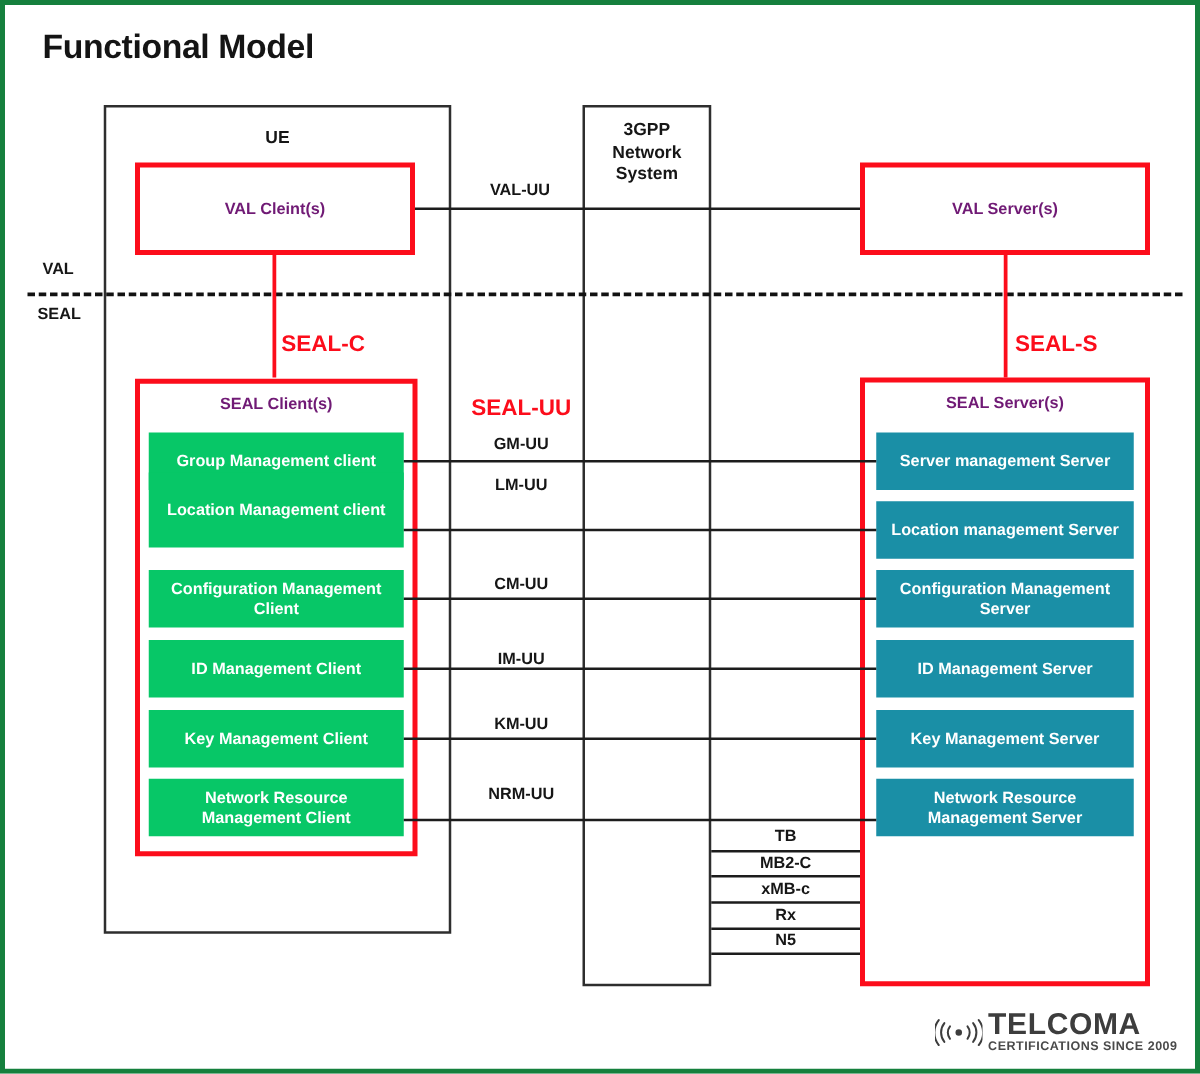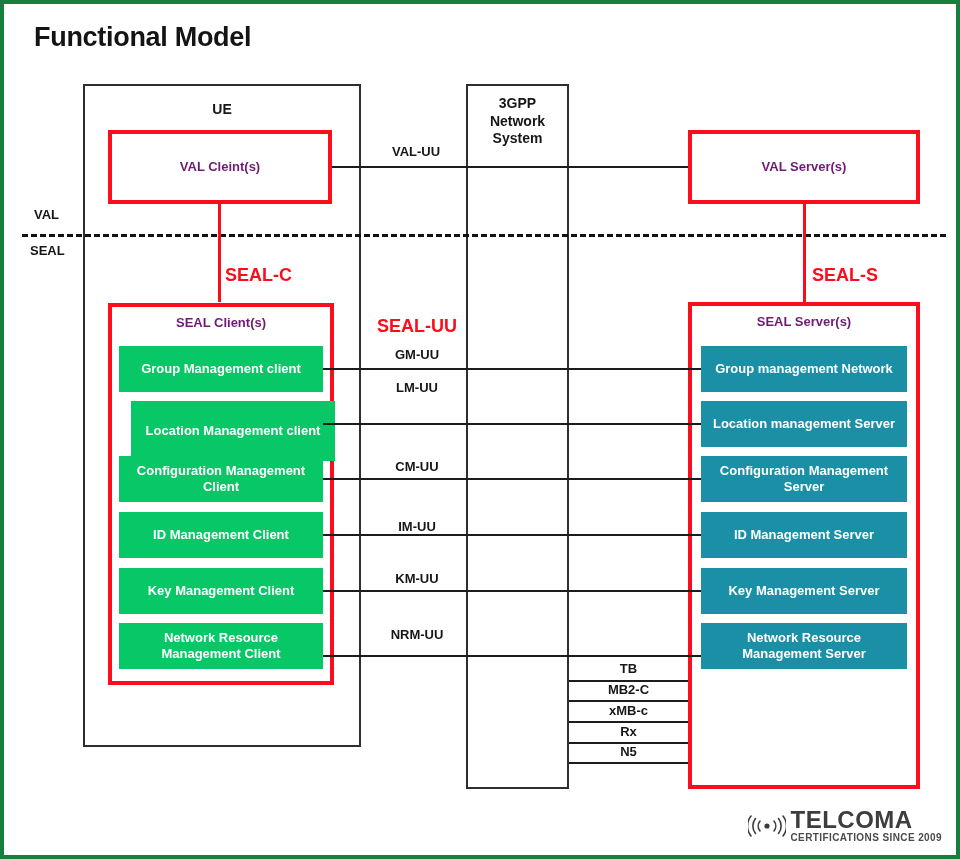--- a/index.html
+++ b/index.html
@@ -149,25 +149,25 @@
   <div class="abs v-redline" style="left:799px; top:200px; height:98px;"></div>
   <div class="label red" style="left:808px; top:261px; width:90px; text-align:left;">SEAL-S</div>
 
   <div class="abs red-box" style="left:104px; top:299px; width:226px; height:382px;"></div>
   <div class="box-title red" style="left:104px; top:311px; width:226px;">SEAL Client(s)</div>
   <div class="box-title red" style="left:684px; top:310px; width:232px;">SEAL Server(s)</div>
 
   <div class="label red" style="left:355px; top:312px; width:116px;">SEAL-UU</div>
 
   <div class="chip green" style="left:115px; top:342px; width:204px; height:46px;">Group Management client</div>
-  <div class="chip teal" style="left:697px; top:342px; width:206px; height:46px;">Group management Network</div>
+  <div class="chip teal" style="left:697px; top:342px; width:206px; height:46px;">Server management Server</div>
   <div class="abs hline" style="left:319px; top:364px; width:378px;"></div>
   <div class="label" style="left:355px; top:343px; width:116px;">GM-UU</div>
 
-  <div class="chip green" style="left:115px; top:397px; width:204px; height:60px;margin-left:12px;">Location Management client</div>
+  <div class="chip green" style="left:115px; top:374px; width:204px; height:60px;">Location Management client</div>
   <div class="chip teal" style="left:697px; top:397px; width:206px; height:46px;">Location management Server</div>
   <div class="abs hline" style="left:319px; top:419px; width:378px;"></div>
   <div class="label" style="left:355px; top:376px; width:116px;">LM-UU</div>
 
   <div class="chip green" style="left:115px; top:452px; width:204px; height:46px;">Configuration Management Client</div>
   <div class="chip teal" style="left:697px; top:452px; width:206px; height:46px;">Configuration Management Server</div>
   <div class="abs hline" style="left:319px; top:474px; width:378px;"></div>
   <div class="label" style="left:355px; top:455px; width:116px;">CM-UU</div>
 
   <div class="chip green" style="left:115px; top:508px; width:204px; height:46px;">ID Management Client</div>

